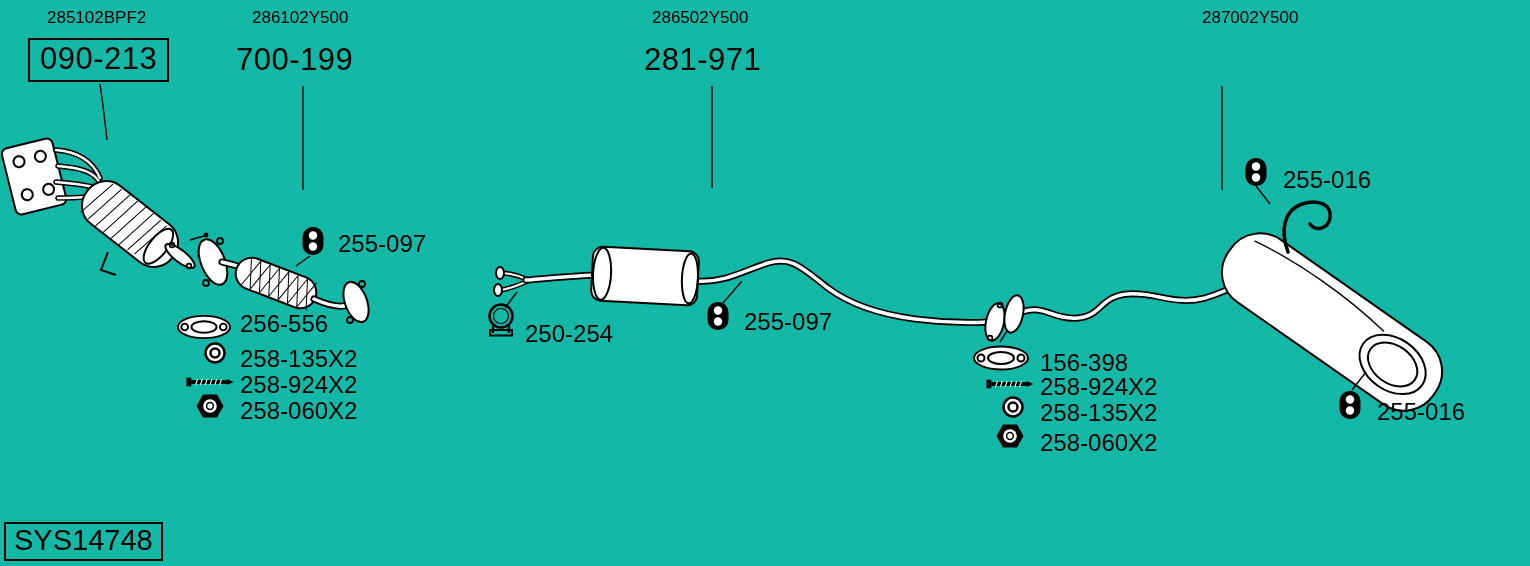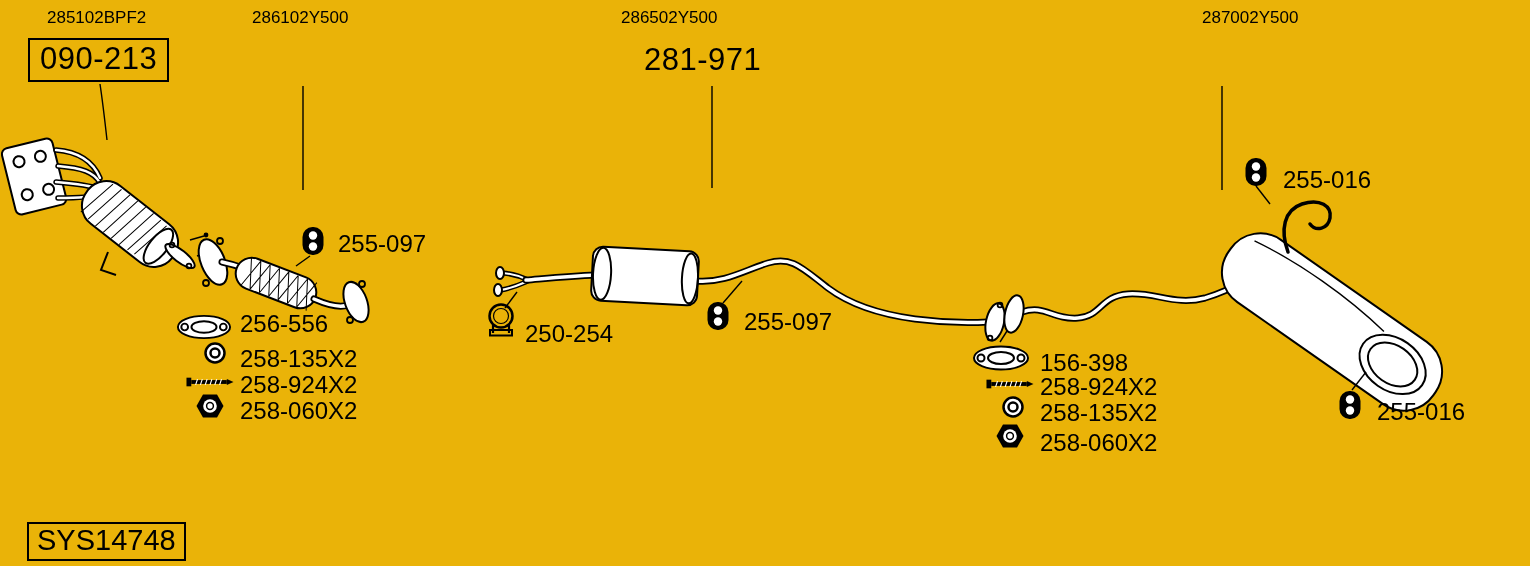--- a/index.html
+++ b/index.html
@@ -1,25 +1,25 @@
 <!DOCTYPE html>
 <html><head>
 <meta charset="utf-8">
 <style>
   * { margin:0; padding:0; box-sizing:border-box; }
   html,body { background:#fff; }
   body { font-family:"Liberation Sans", sans-serif; color:#000; }
-  .canvas { position:relative; width:1530px; height:566px; background:#eab308; overflow:hidden; }
+  .canvas { position:relative; width:1530px; height:566px; background:#14b8a6; overflow:hidden; }
   .art { position:absolute; left:0; top:0; z-index:1; }
   .txt { position:absolute; z-index:3; white-space:nowrap; }
   .ref { font-size:17px; }
   .part { font-size:31px; letter-spacing:0.5px; }
   .boxed { border:2px solid #000; padding:1px 10px 3px 10px; }
   .callout { font-size:24px; }
-  .syscode { position:absolute; z-index:3; font-size:29px; border:2px solid #000; padding:0 8px 2px 8px; white-space:nowrap;margin-left:23px; }
+  .syscode { position:absolute; z-index:3; font-size:29px; border:2px solid #000; padding:0 8px 2px 8px; white-space:nowrap; }
   .icon { position:absolute; z-index:2; }
   
   .ln  { fill:none; stroke:#000; stroke-width:2; }
   .ln1 { fill:none; stroke:#000; stroke-width:1.4; }
   .ln3 { fill:none; stroke:#000; stroke-width:3.5; stroke-linecap:round; }
   .pf  { fill:#fff; stroke:#000; stroke-width:2; }
   .po  { fill:none; stroke:#000; stroke-width:7;   stroke-linecap:round; }
   .pi  { fill:none; stroke:#fff; stroke-width:3.5; stroke-linecap:round; }
   .po5 { fill:none; stroke:#000; stroke-width:5.5; stroke-linecap:round; }
   .pi2 { fill:none; stroke:#fff; stroke-width:2.4; stroke-linecap:round; }
@@ -162,22 +162,23 @@
       <path class="ln3" d="M1288,252 C1280,230 1284,210 1302,204 C1320,198 1332,206 1330,218 C1328,229 1316,232 1310,224"></path>
       <path class="ln1" d="M1256,186 L1270,204"></path>
       <path class="ln1" d="M1352,390 L1366,372"></path>
     </g>
   </svg>
 
   <div class="txt ref" style="left:47px;top:8px">285102BPF2</div>
   <div class="txt part boxed" style="left:28px;top:38px">090-213</div>
 
   <div class="txt ref" style="left:252px;top:8px">286102Y500</div>
-
-  <div class="txt ref" style="left:621px;top:8px">286502Y500</div>
+  <div class="txt part" style="left:236px;top:42px">700-199</div>
+
+  <div class="txt ref" style="left:652px;top:8px">286502Y500</div>
   <div class="txt part" style="left:644px;top:42px">281-971</div>
 
   <div class="txt ref" style="left:1202px;top:8px">287002Y500</div>
 
   <svg class="icon" style="left:300px;top:226px;width:26px;height:30px">
       <use href="#sym-hanger"></use>
     </svg>
   <div class="txt callout" style="left:338px;top:230px">255-097</div>
 
   <svg class="icon" style="left:176px;top:314px;width:56px;height:26px">

